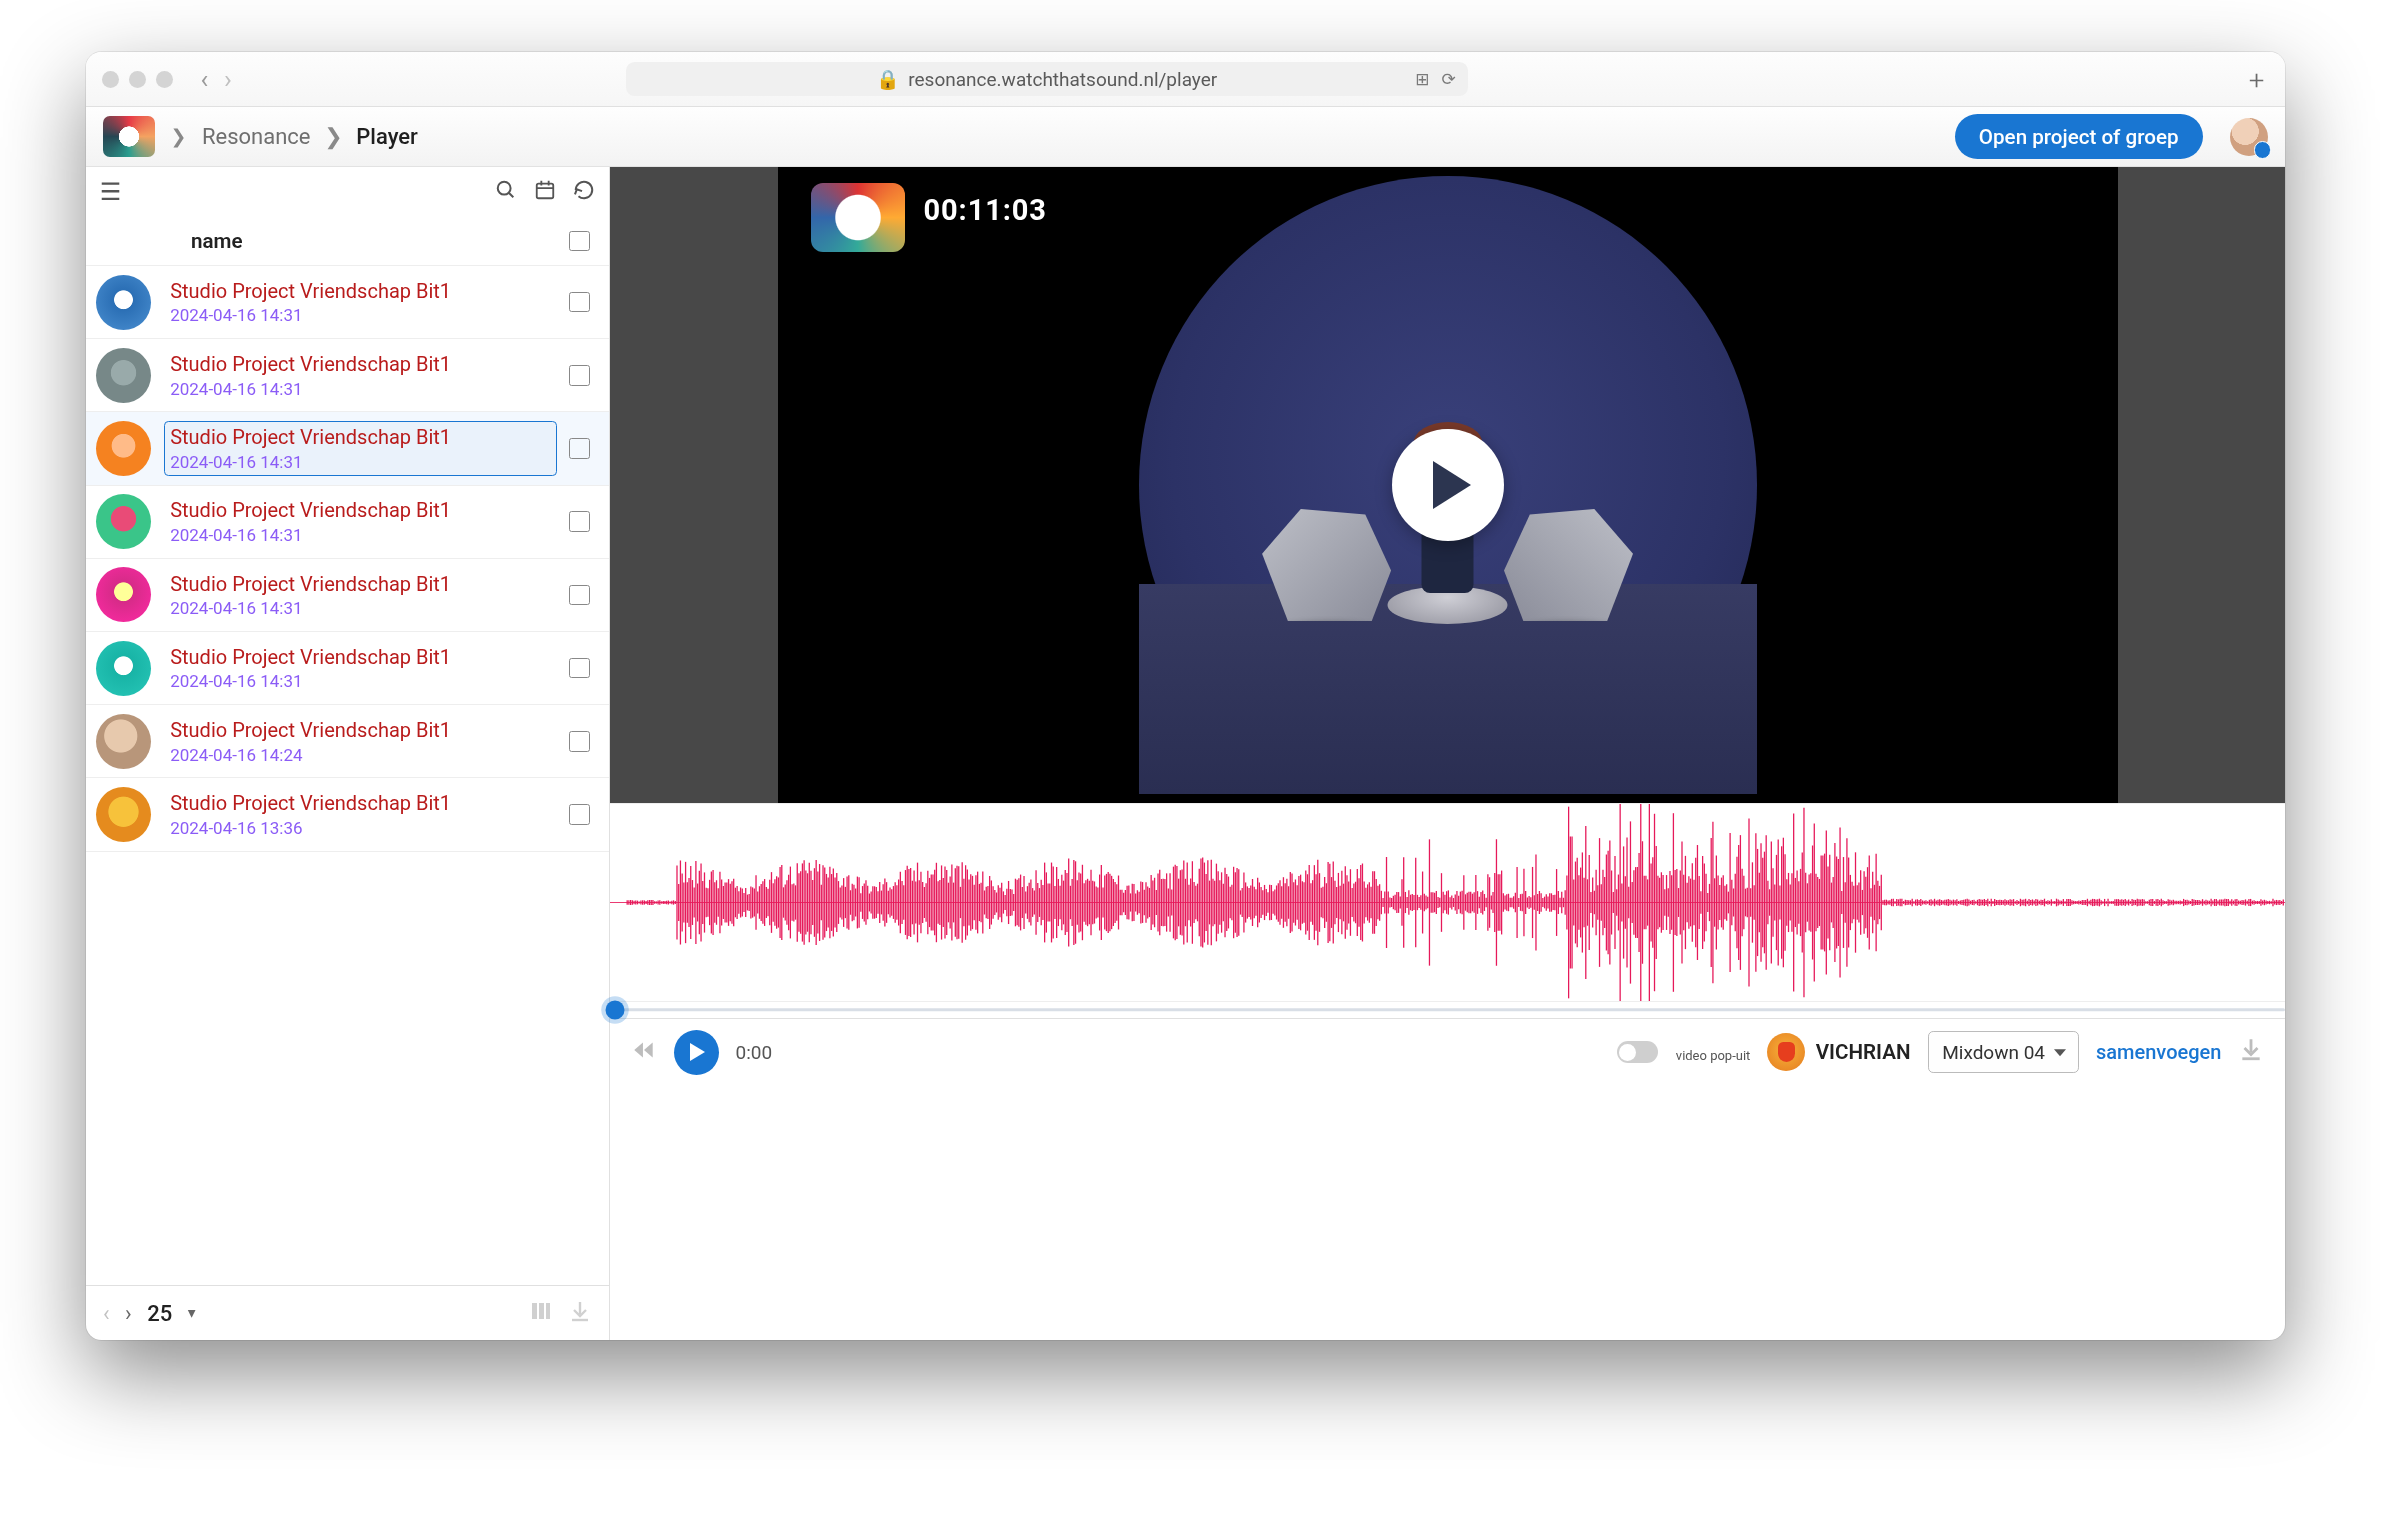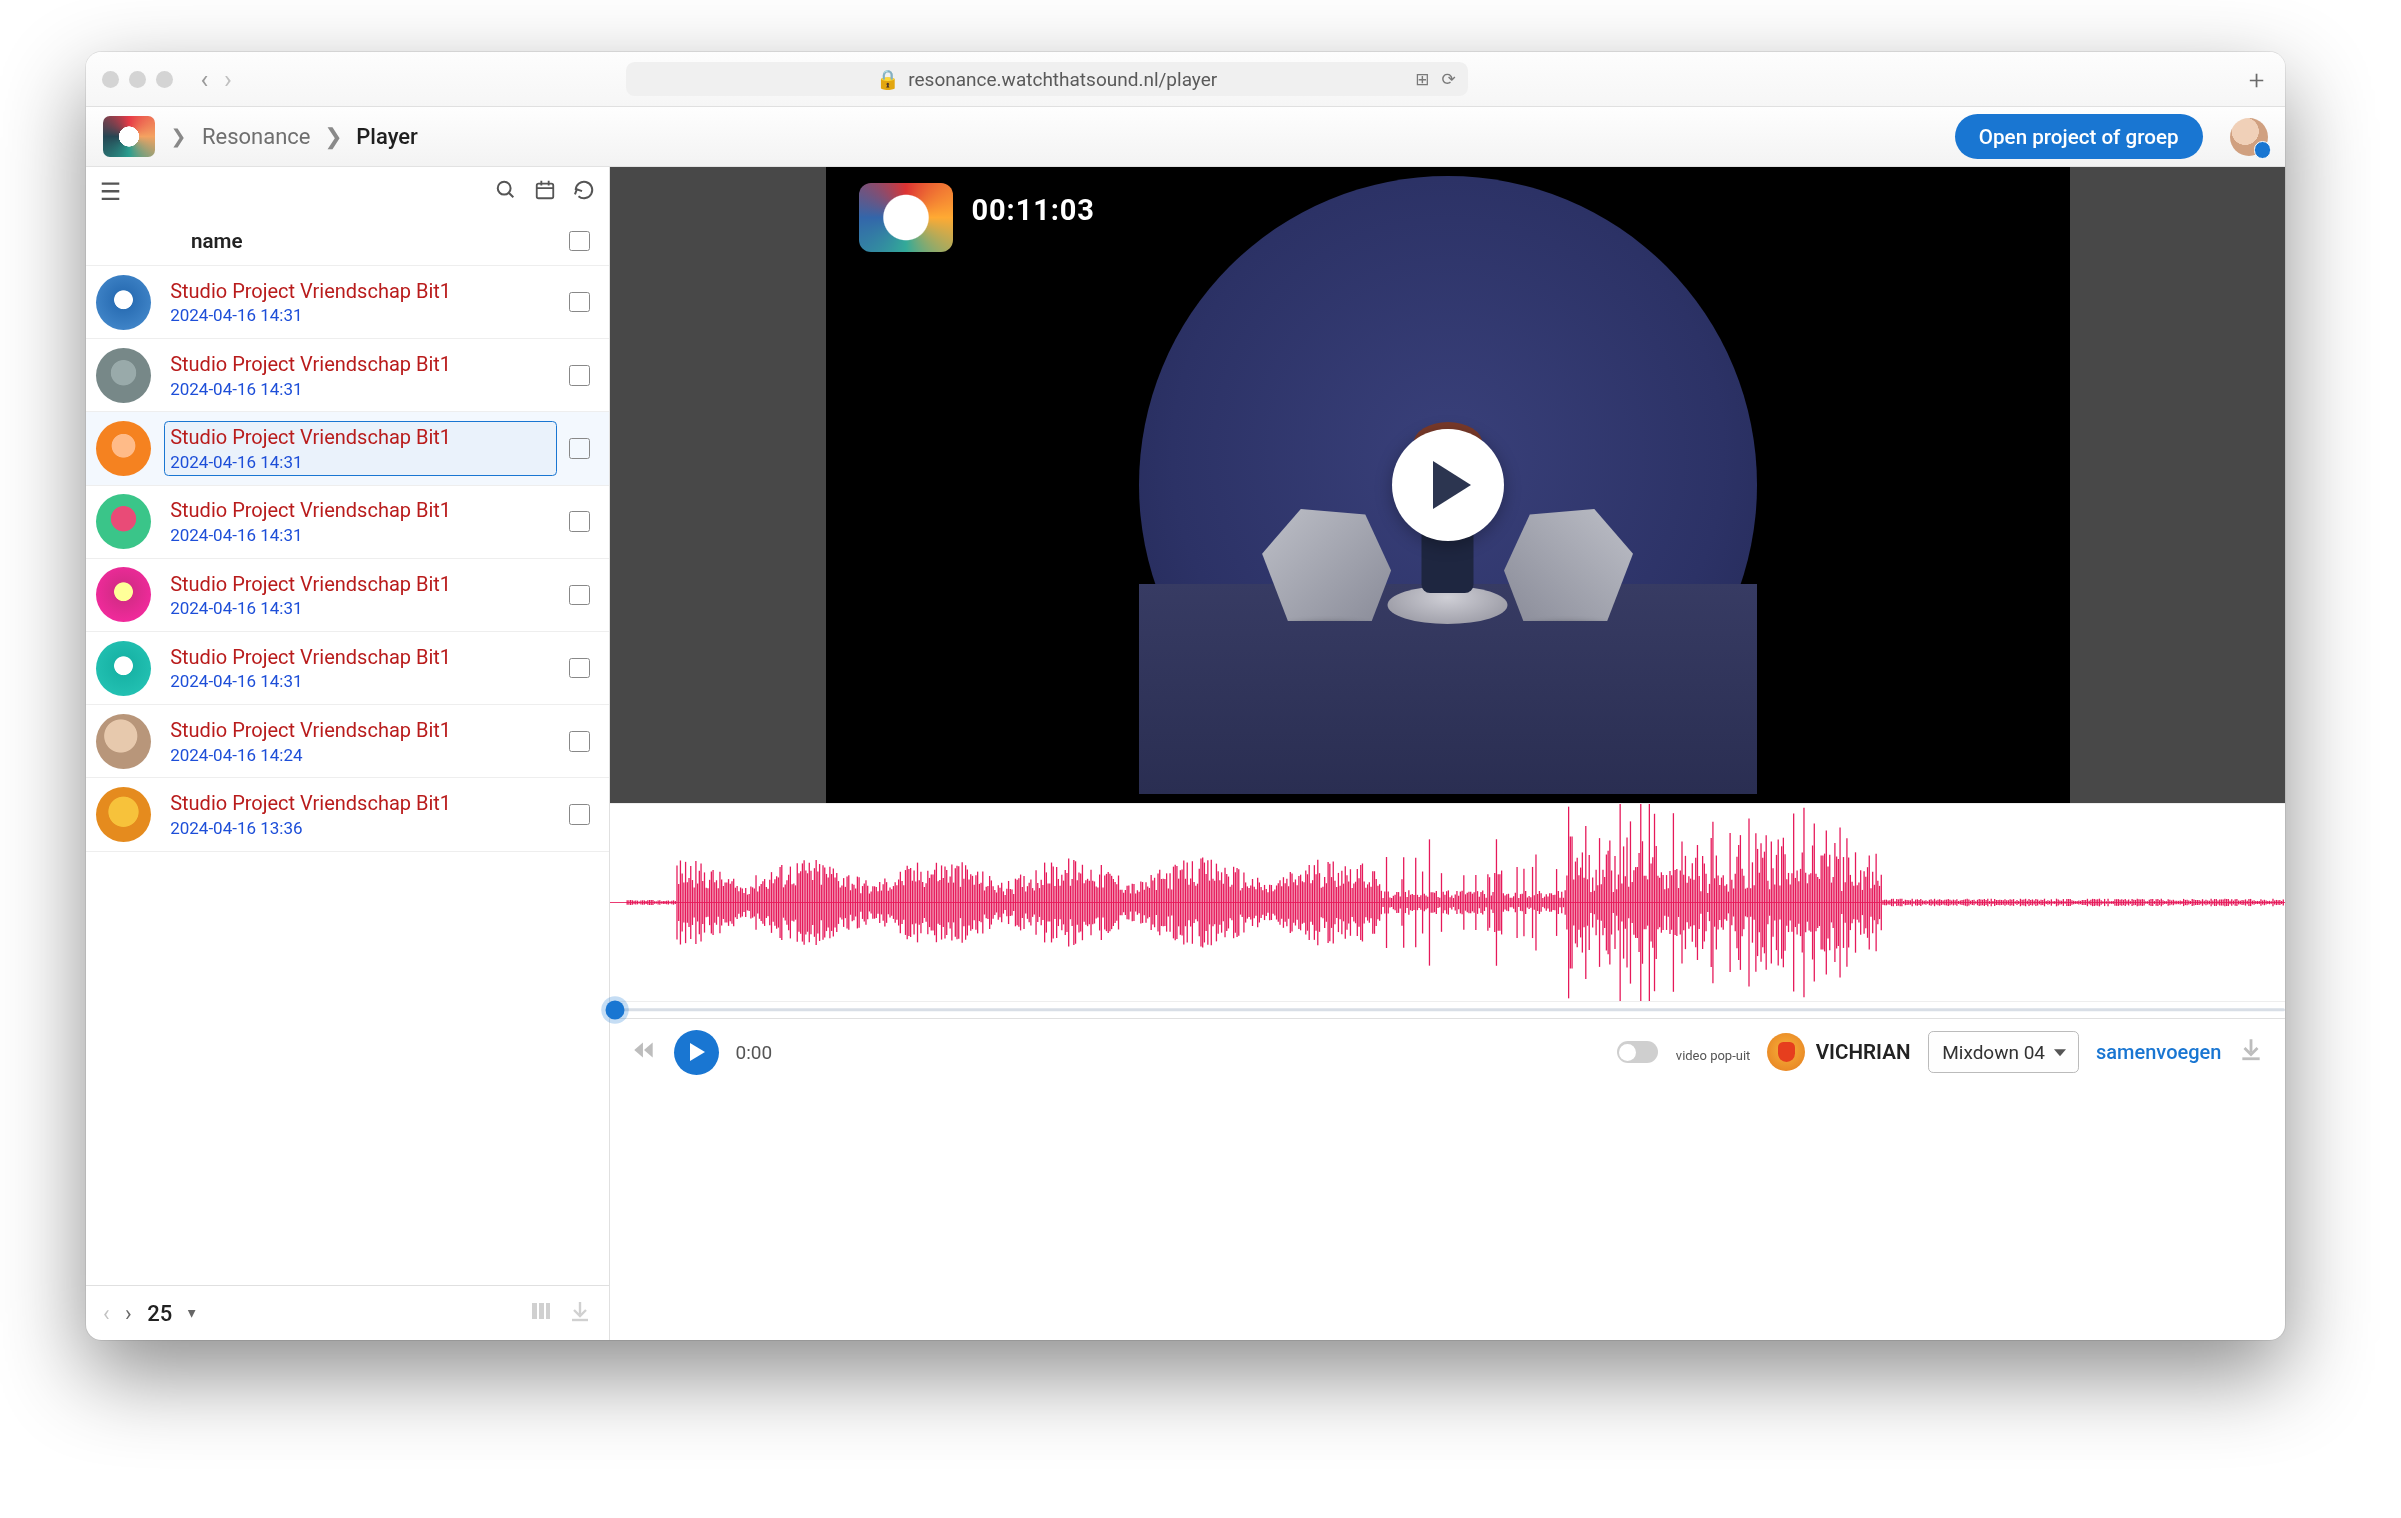--- a/index.html
+++ b/index.html
@@ -126,38 +126,38 @@
     gap: 13.7px;
   }
   .row.selected .rinfo { outline: 1.7px solid #1976d2; border-radius: 3.4px; background: #eaf2fb; padding-right: 5.2px; }
   .row.selected { background: #f3f8fe; }
   .rava {
     width: 55px; height: 55px; border-radius: 50%;
     flex: 0 0 55px;
   }
   .rinfo { flex: 1; padding: 3.4px 0 3.4px 5.2px; }
   .rtitle { font-size: 20px; color: #b91c1c; line-height: 1.25; }
-  .rtime { font-size: 17px; color: #1d4ed8; margin-top: 1.7px; }
+  .rtime { font-size: 17px; color: #8b5cf6; margin-top: 1.7px; }
   .rchk { width: 20.6px; height: 20.6px; border: 1.7px solid #888; border-radius: 2.6px; flex: 0 0 20.6px; }
   .sb-foot {
     height: 55px; border-top: 0.9px solid #e0e0e0;
     display: flex; align-items: center; padding: 0 17px; gap: 15.5px;
     color: #666; font-size: 22px;
   }
   .sb-foot .spacer { flex: 1; }
   
   .content { flex: 1; display: flex; flex-direction: column; min-height: 0; }
   .video {
     flex: 0 0 636px;
     background: #484848;
     display: flex; align-items: center; justify-content: center;
     position: relative;
   }
   .frame {
-    width: 1244px; height: 636px; background: #000;
+    width: 1340px; height: 636px; background: #000;
     position: relative; overflow: hidden;
   }
   .wtslogo {
     position: absolute; left: 33px; top: 15.5px;
     width: 94px; height: 69px;
     background: radial-gradient(circle, #fff 38%, transparent 40%),
                 conic-gradient(#d33,#fa3,#3a9,#36a,#d33);
     border-radius: 12px;
   }
   .tcode {

